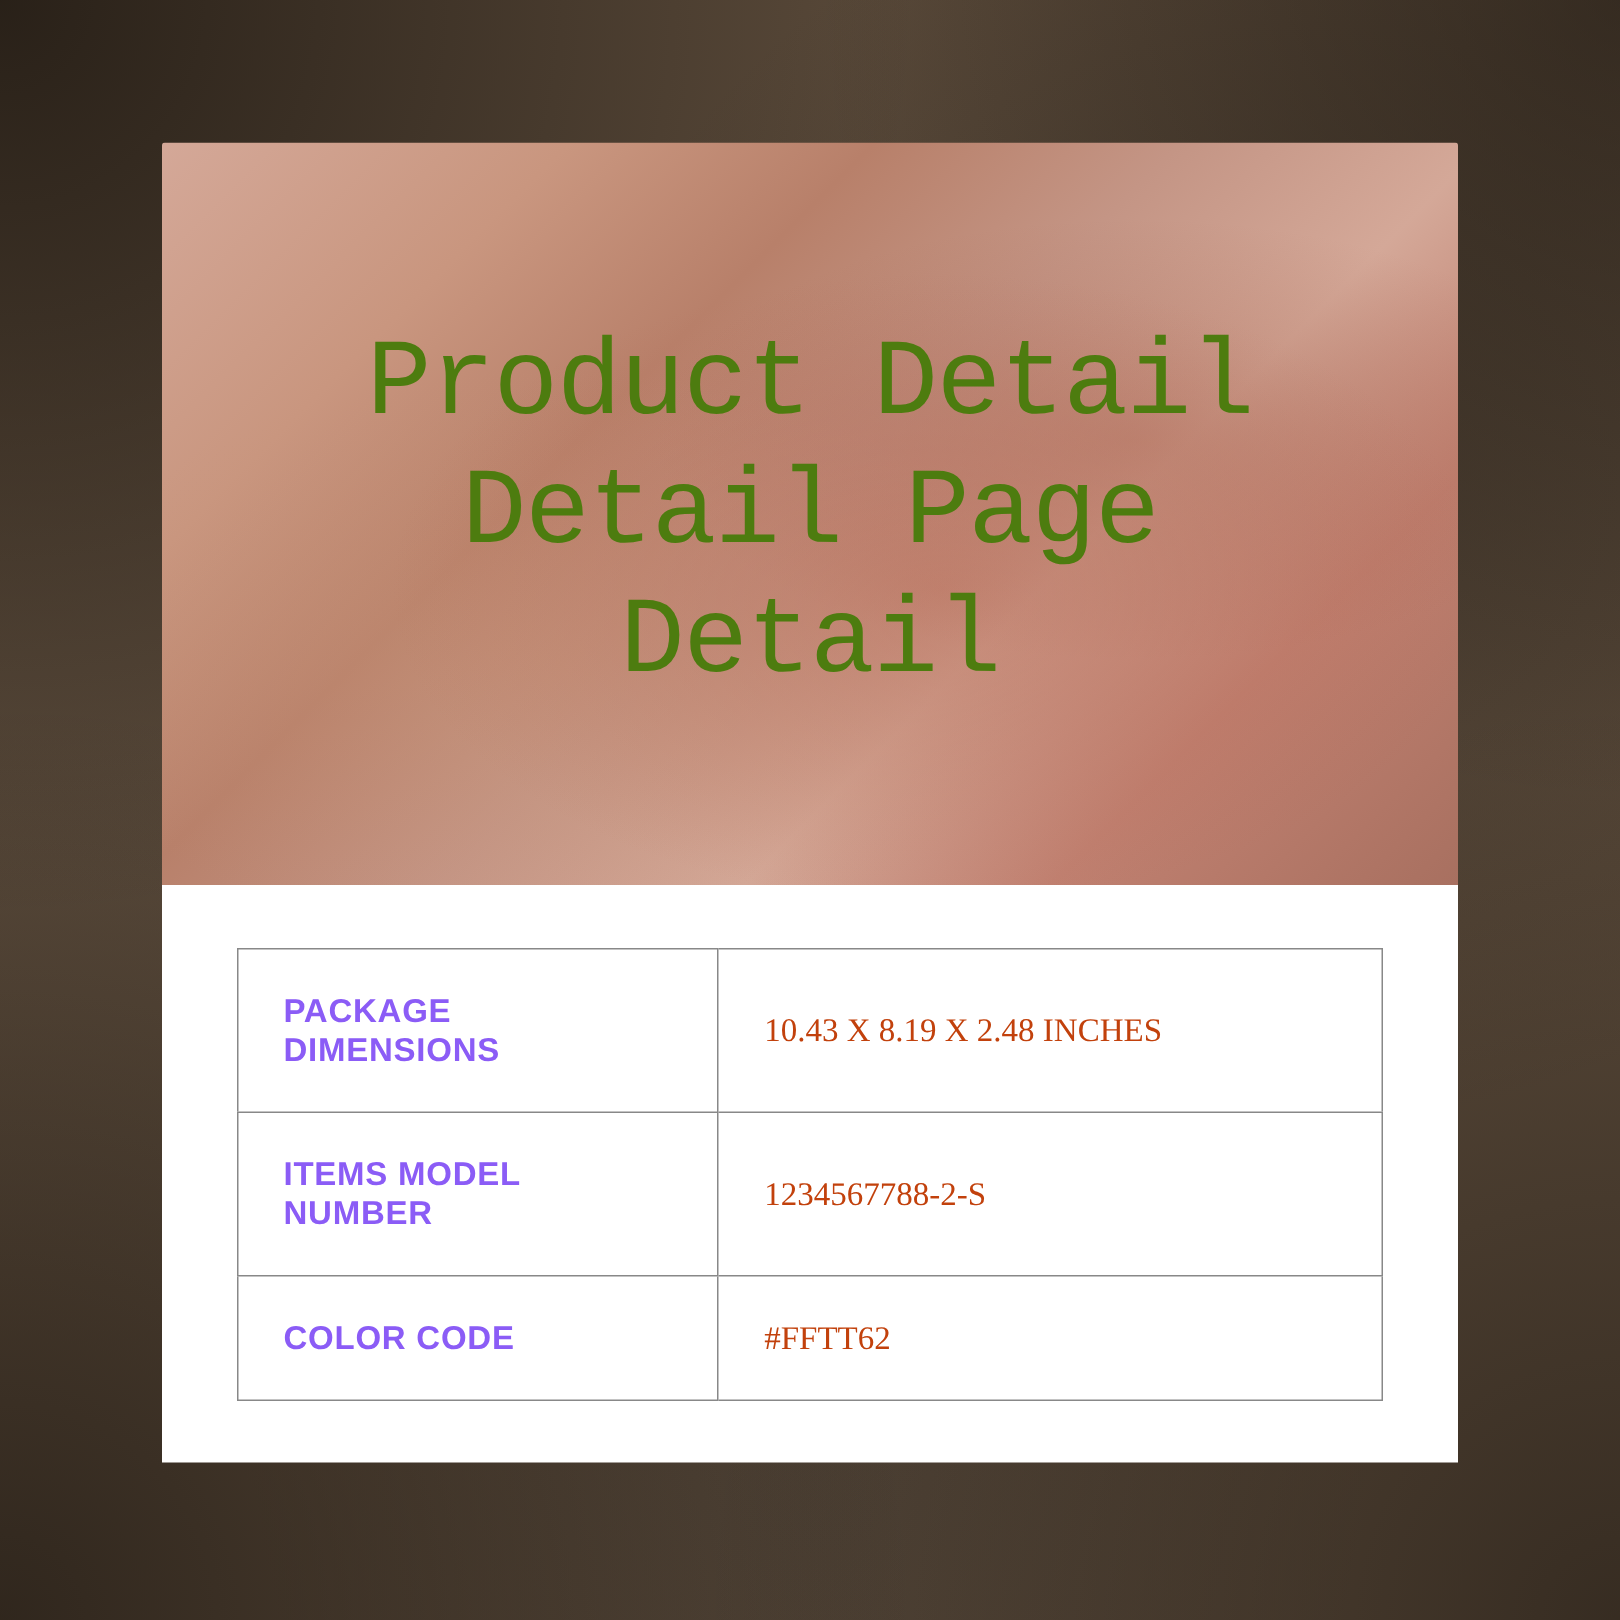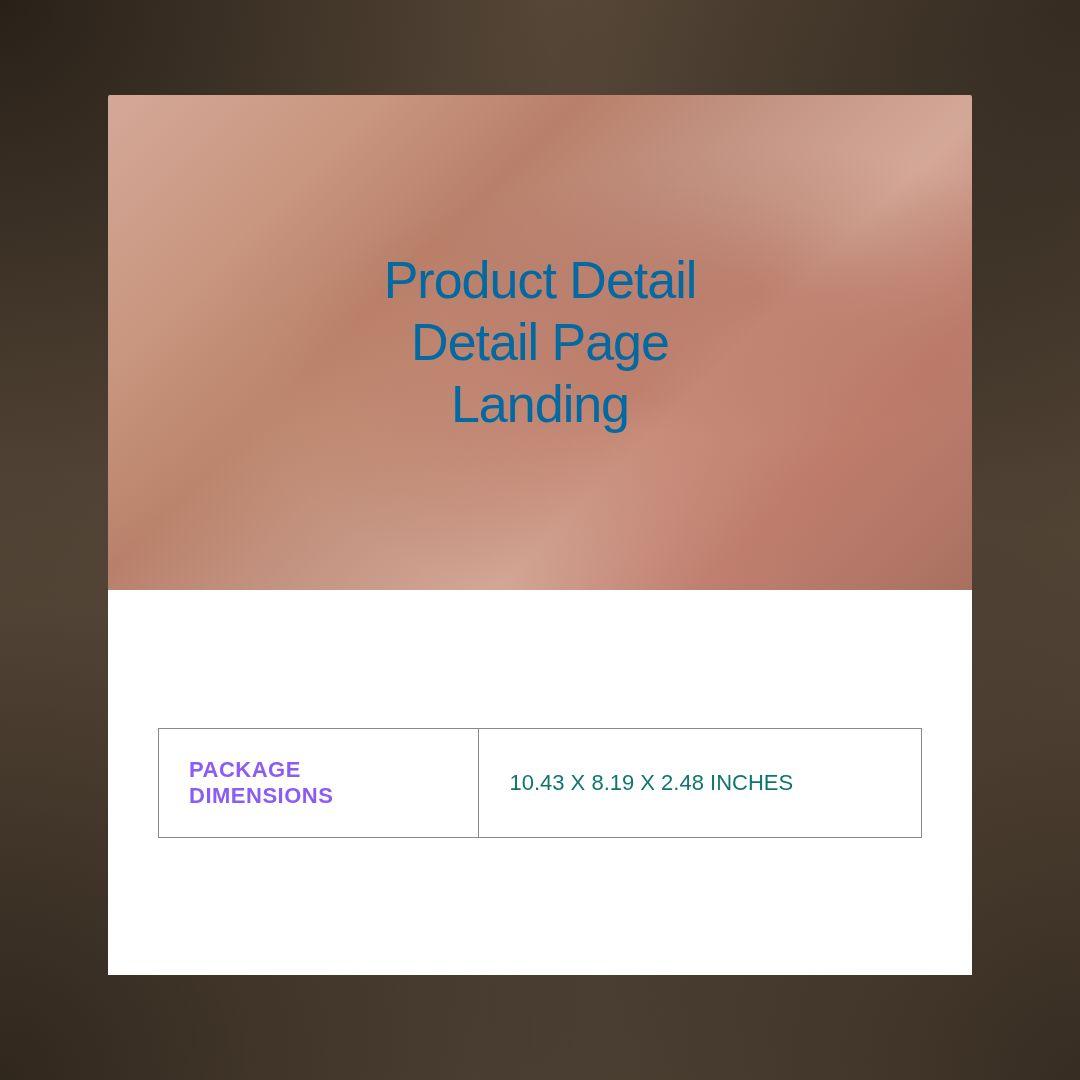--- a/index.html
+++ b/index.html
@@ -94,24 +94,24 @@
     .hero-title {
       position: absolute;
       top: 50%;
       left: 50%;
       transform: translate(-50%, -50%);
       text-align: center;
       width: 90%;
     }
 
     .hero-title h1 {
-      font-size: 52px;
+      font-size: 72px;
       font-weight: 400;
-      font-family: Liberation Sans, sans-serif;
-      color: #0369a1;
+      font-family: Liberation Mono, monospace;
+      color: #4d7c0f;
       line-height: 1.2;
       letter-spacing: -1px;
     }
 
     .details-section {
       width: 100%;
       flex: 1;
       background: #ffffff;
       padding: 40px 50px 40px 50px;
       display: flex;
@@ -142,47 +142,55 @@
     .details-table td:first-child {
       font-weight: 700;
       color: #8b5cf6;
       width: 42%;
       border-right: 1.5px solid #888;
       font-family: Arial, sans-serif;
       letter-spacing: 0.5px;
     }
 
     .details-table td:last-child {
-      color: #0f766e;
+      color: #c2410c;
       font-weight: 400;
-      font-family: Liberation Sans, sans-serif;
+      font-family: Liberation Serif, serif;
     }
   </style>
 </head>
 <body>
 
 <div class="bg-layer"></div>
 
 <div class="main-card">
 
   <div class="hero-section">
     <div class="hero-gradient"></div>
     <div class="hero-title">
       <h1>
         <span>Product Detail</span><br>
         <span>Detail Page</span><br>
-        <span>Landing</span>
+        <span>Detail</span>
       </h1>
     </div>
   </div>
 
   <div class="details-section">
     <table class="details-table">
       <tbody id="table-body">
       <tr>
             <td>PACKAGE DIMENSIONS</td>
             <td>10.43 X 8.19 X 2.48 INCHES</td>
           </tr>
+          <tr>
+            <td>ITEMS MODEL NUMBER</td>
+            <td>1234567788-2-S</td>
+          </tr>
+          <tr>
+            <td>COLOR CODE</td>
+            <td>#FFTT62</td>
+          </tr>
         </tbody>
     </table>
   </div>
 
 </div>
 
 </body></html>

